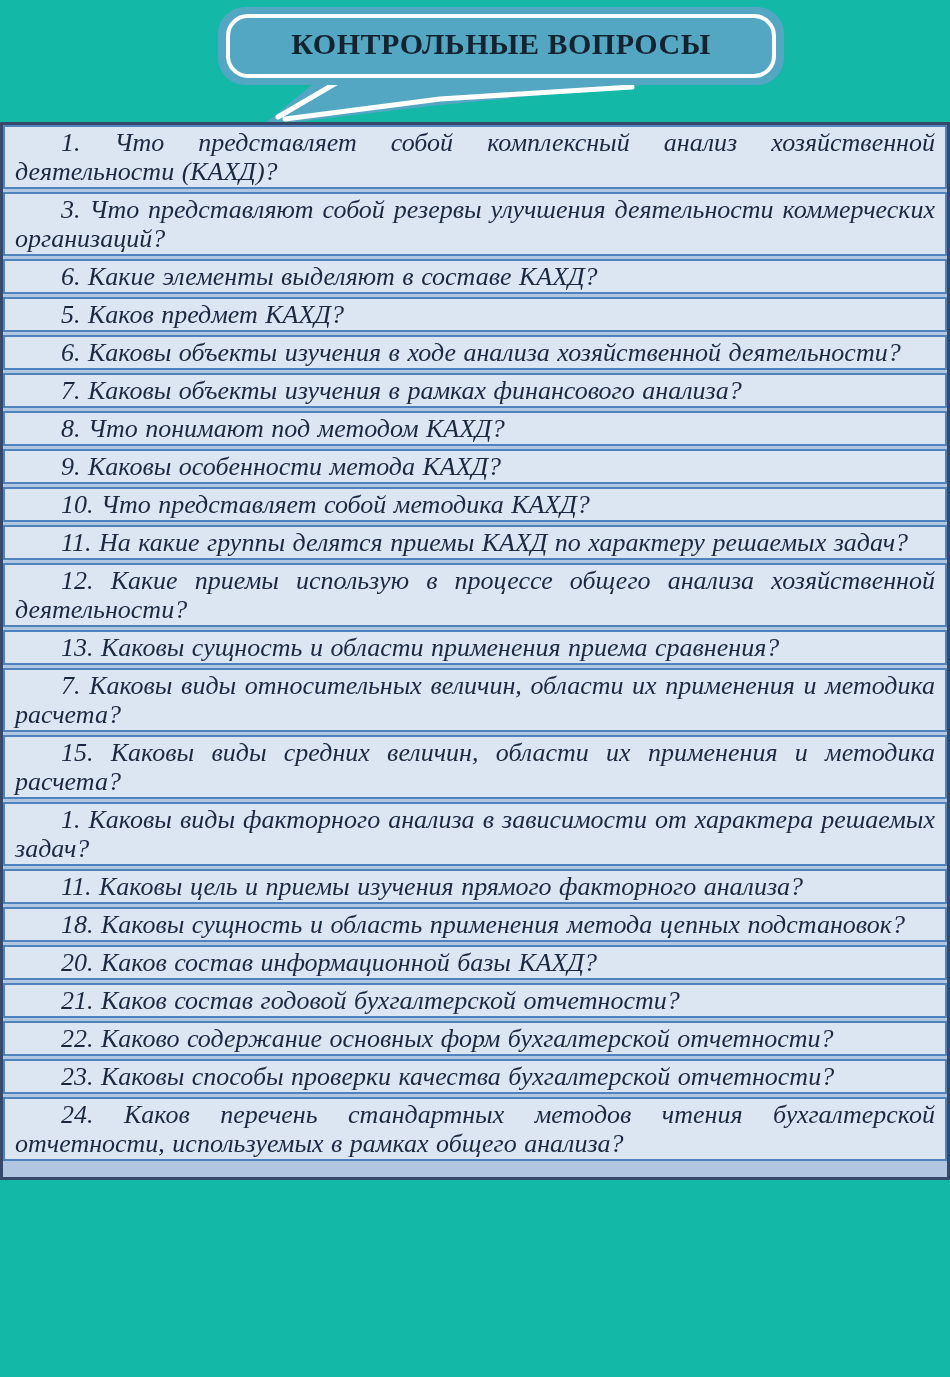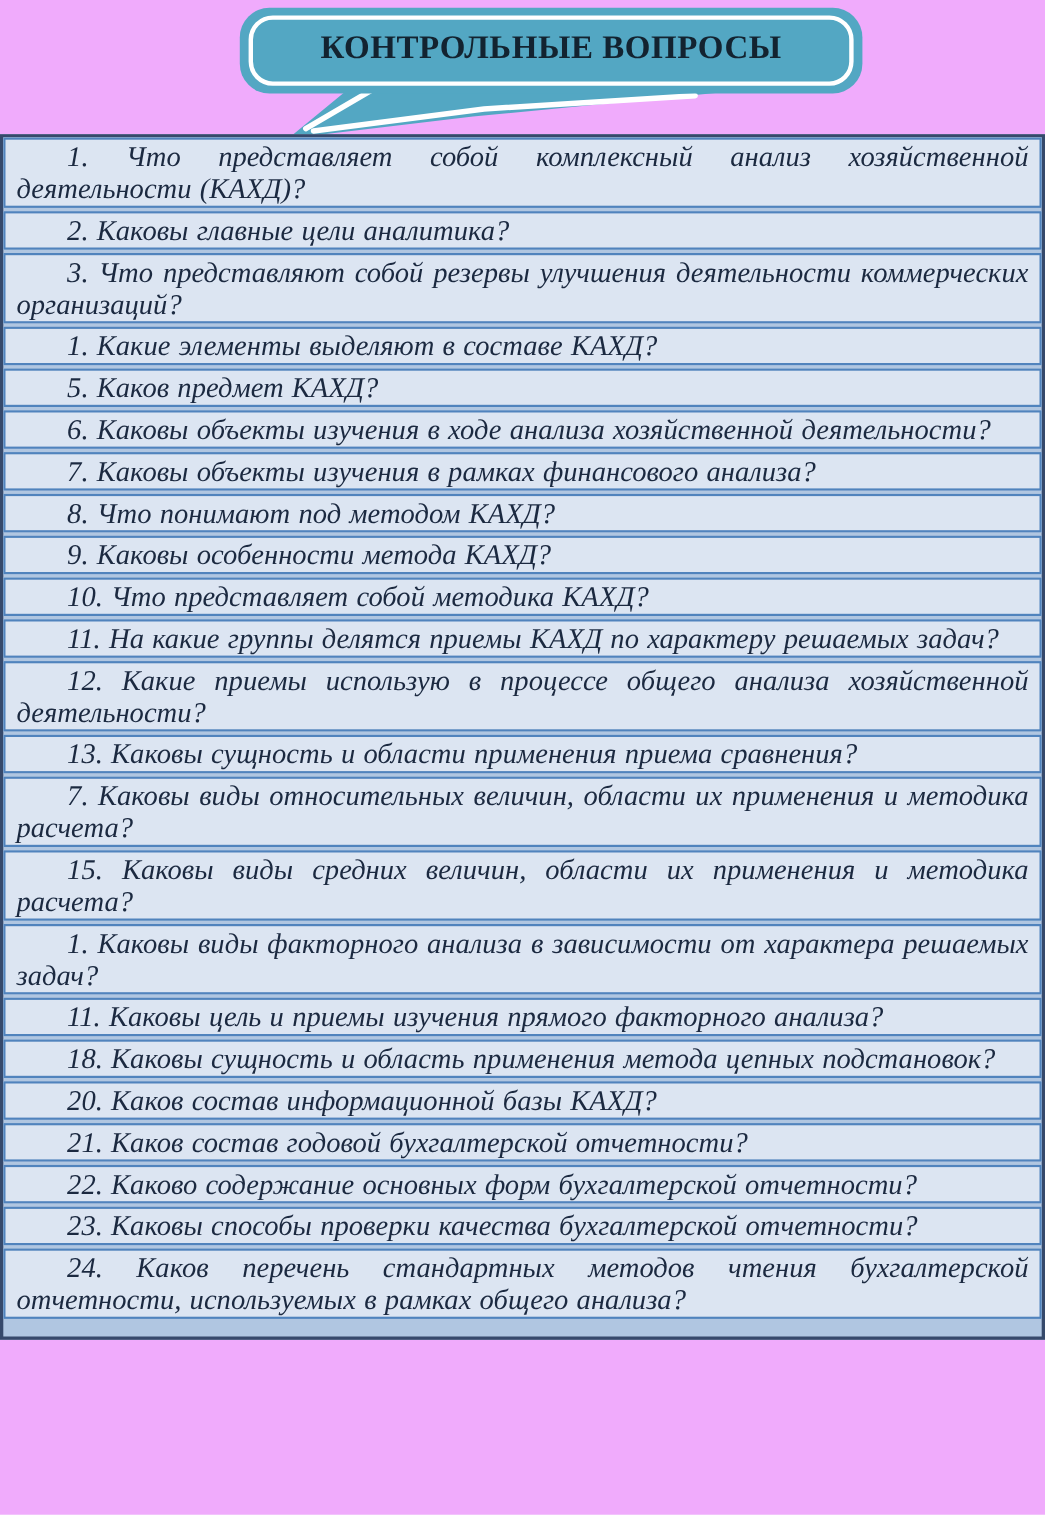--- a/index.html
+++ b/index.html
@@ -7,21 +7,21 @@
     --bubble_text:#132330;
     --row_bg:#dce5f2;
     --row_border:#5083bd;
     --gap_bg:#b0c6e1;
     --outer_border:#36496b;
     --text:#1b2940;
   }
   *{box-sizing:border-box;margin:0;padding:0;}
   html,body{background:#ffffff;}
   body{width:950px;height:1377px;overflow:hidden;font-family:"Liberation Serif",serif;}
-  .page{position:relative;width:950px;height:1377px;background:#f0abfc;}
+  .page{position:relative;width:950px;height:1377px;background:#14b8a6;}
 
   
   .callout-svg{position:absolute;left:0;top:0;width:950px;height:130px;display:block;}
   .teal{fill:var(--bubble);}
   .white-inset{fill:none;stroke:#ffffff;stroke-width:4;}
   .white-line{fill:none;stroke:#ffffff;stroke-width:5;stroke-linecap:round;}
   .callout-title{
     position:absolute;left:218px;top:7px;width:566px;height:74px;
     display:flex;align-items:center;justify-content:center;
     font-size:30px;font-weight:bold;letter-spacing:.5px;
@@ -65,30 +65,27 @@
     <rect class="teal" x="218" y="7" width="566" height="78" rx="27"></rect>
     <rect class="white-inset" x="228" y="16" width="546" height="60" rx="20"></rect>
   </svg>
   <div class="callout-title">КОНТРОЛЬНЫЕ ВОПРОСЫ</div>
 
   <div class="qtable">
     <div class="qrow">
       <p class="qtext">1. Что представляет собой комплексный анализ хозяйственной деятельности (КАХД)?</p>
     </div>
 
-    <div class="qrow">
-      <p class="qtext">2. Каковы главные цели аналитика?</p>
-    </div>
 
     <div class="qrow">
       <p class="qtext">3. Что представляют собой резервы улучшения деятельности коммерческих организаций?</p>
     </div>
 
     <div class="qrow">
-      <p class="qtext">1. Какие элементы выделяют в составе КАХД?</p>
+      <p class="qtext">6. Какие элементы выделяют в составе КАХД?</p>
     </div>
 
     <div class="qrow">
       <p class="qtext">5. Каков предмет КАХД?</p>
     </div>
 
     <div class="qrow">
       <p class="qtext">6. Каковы объекты изучения в ходе анализа хозяйственной деятельности?</p>
     </div>
 

